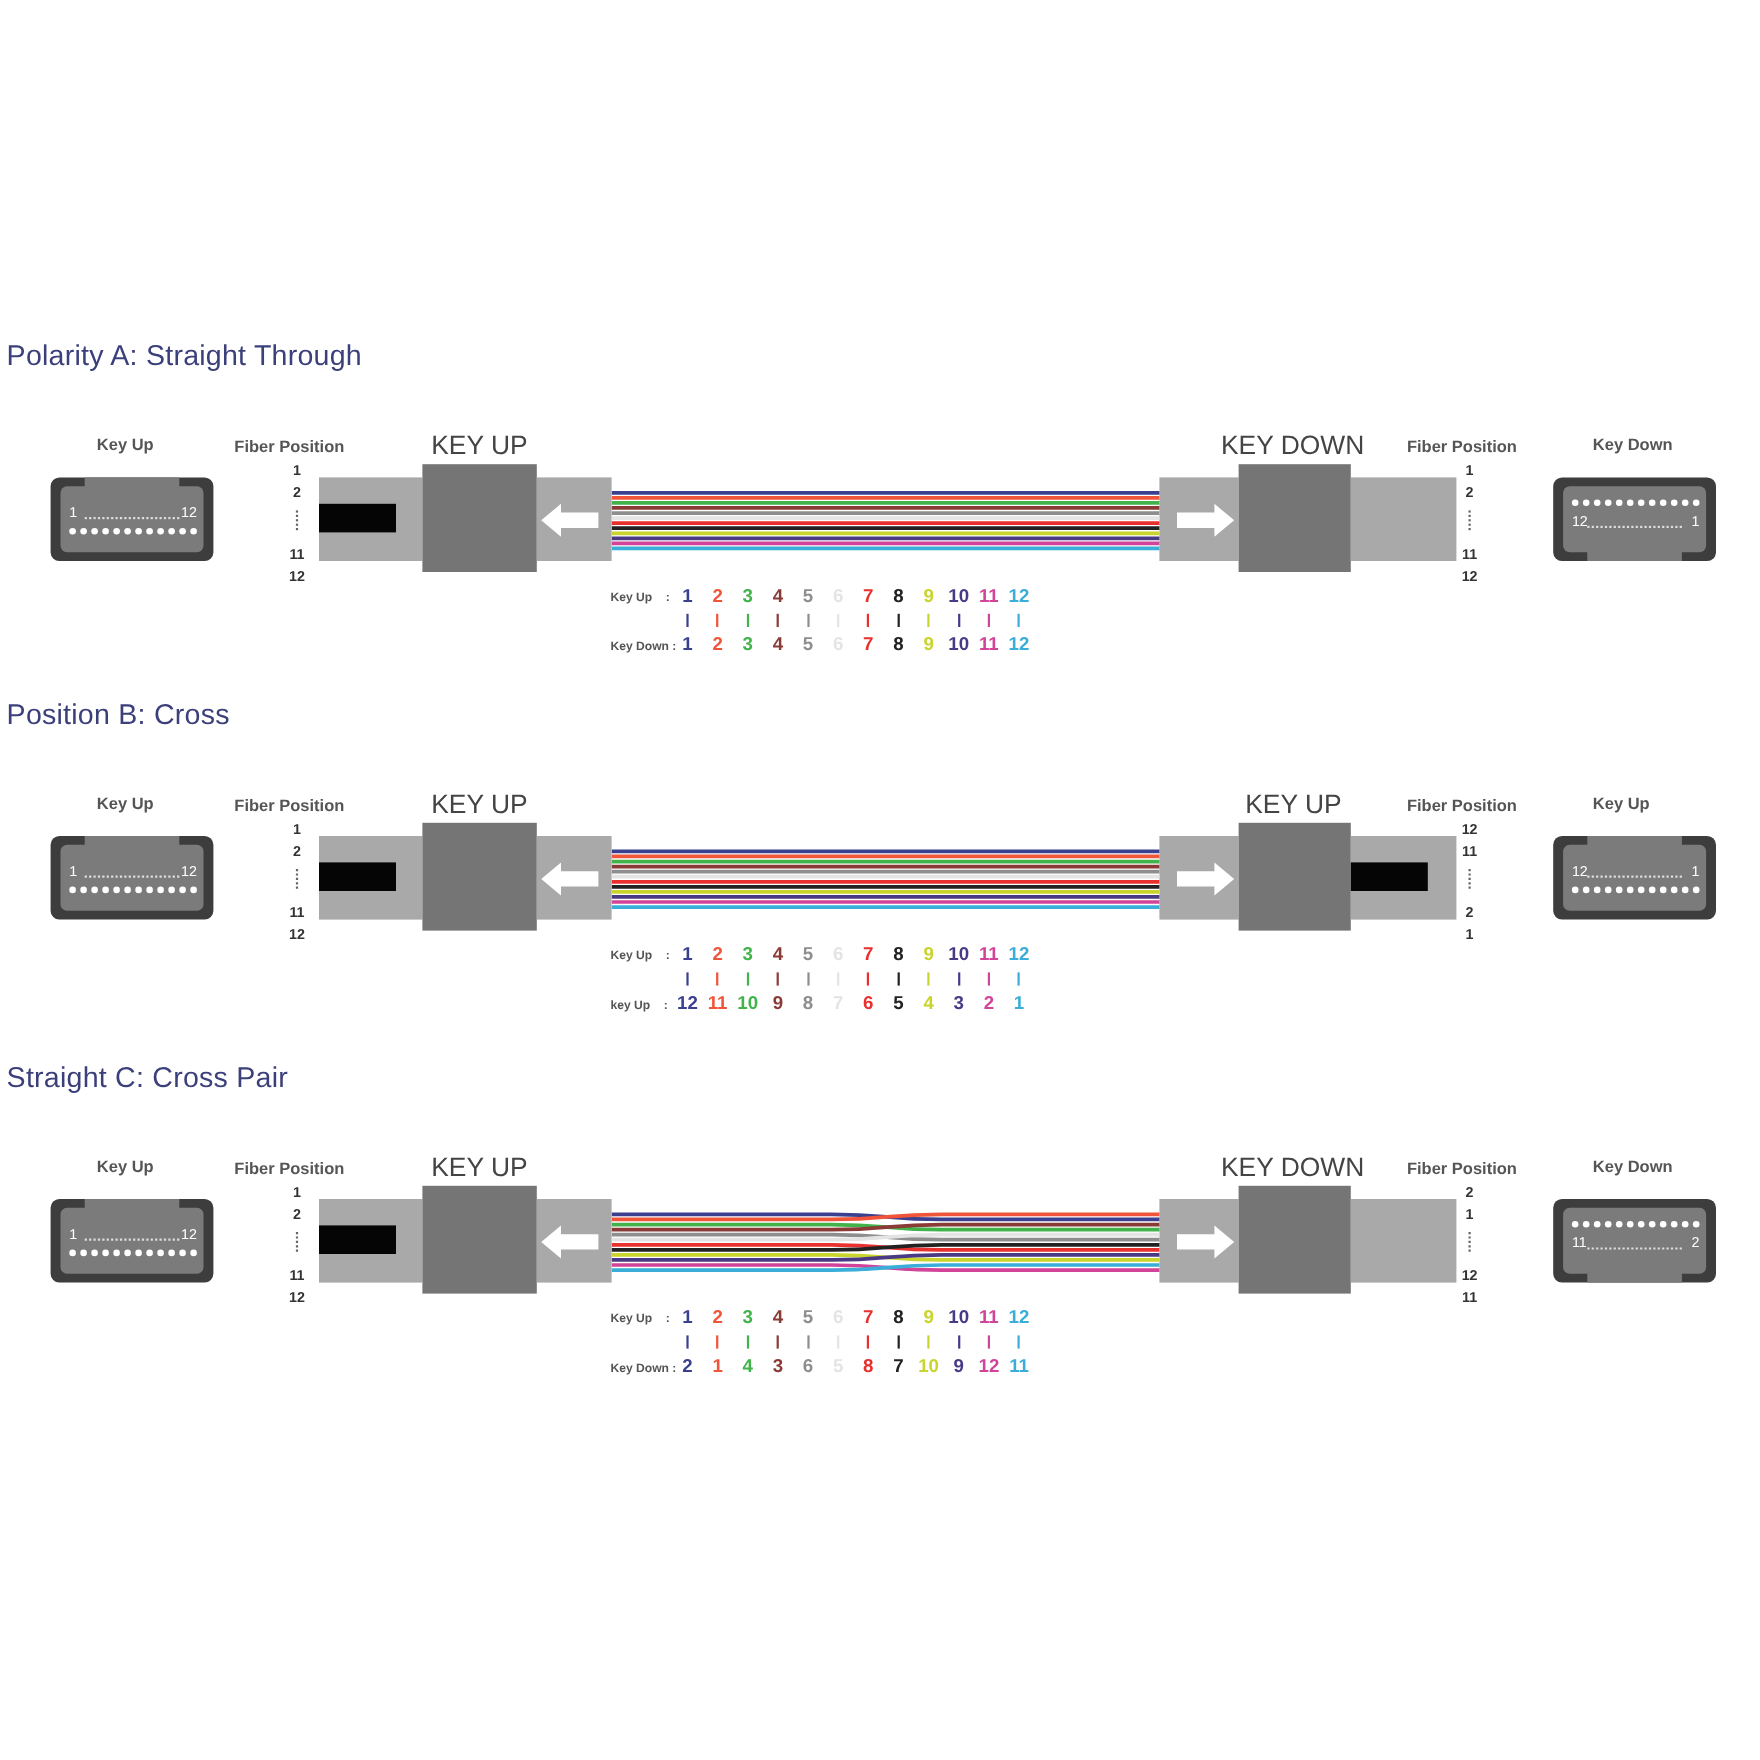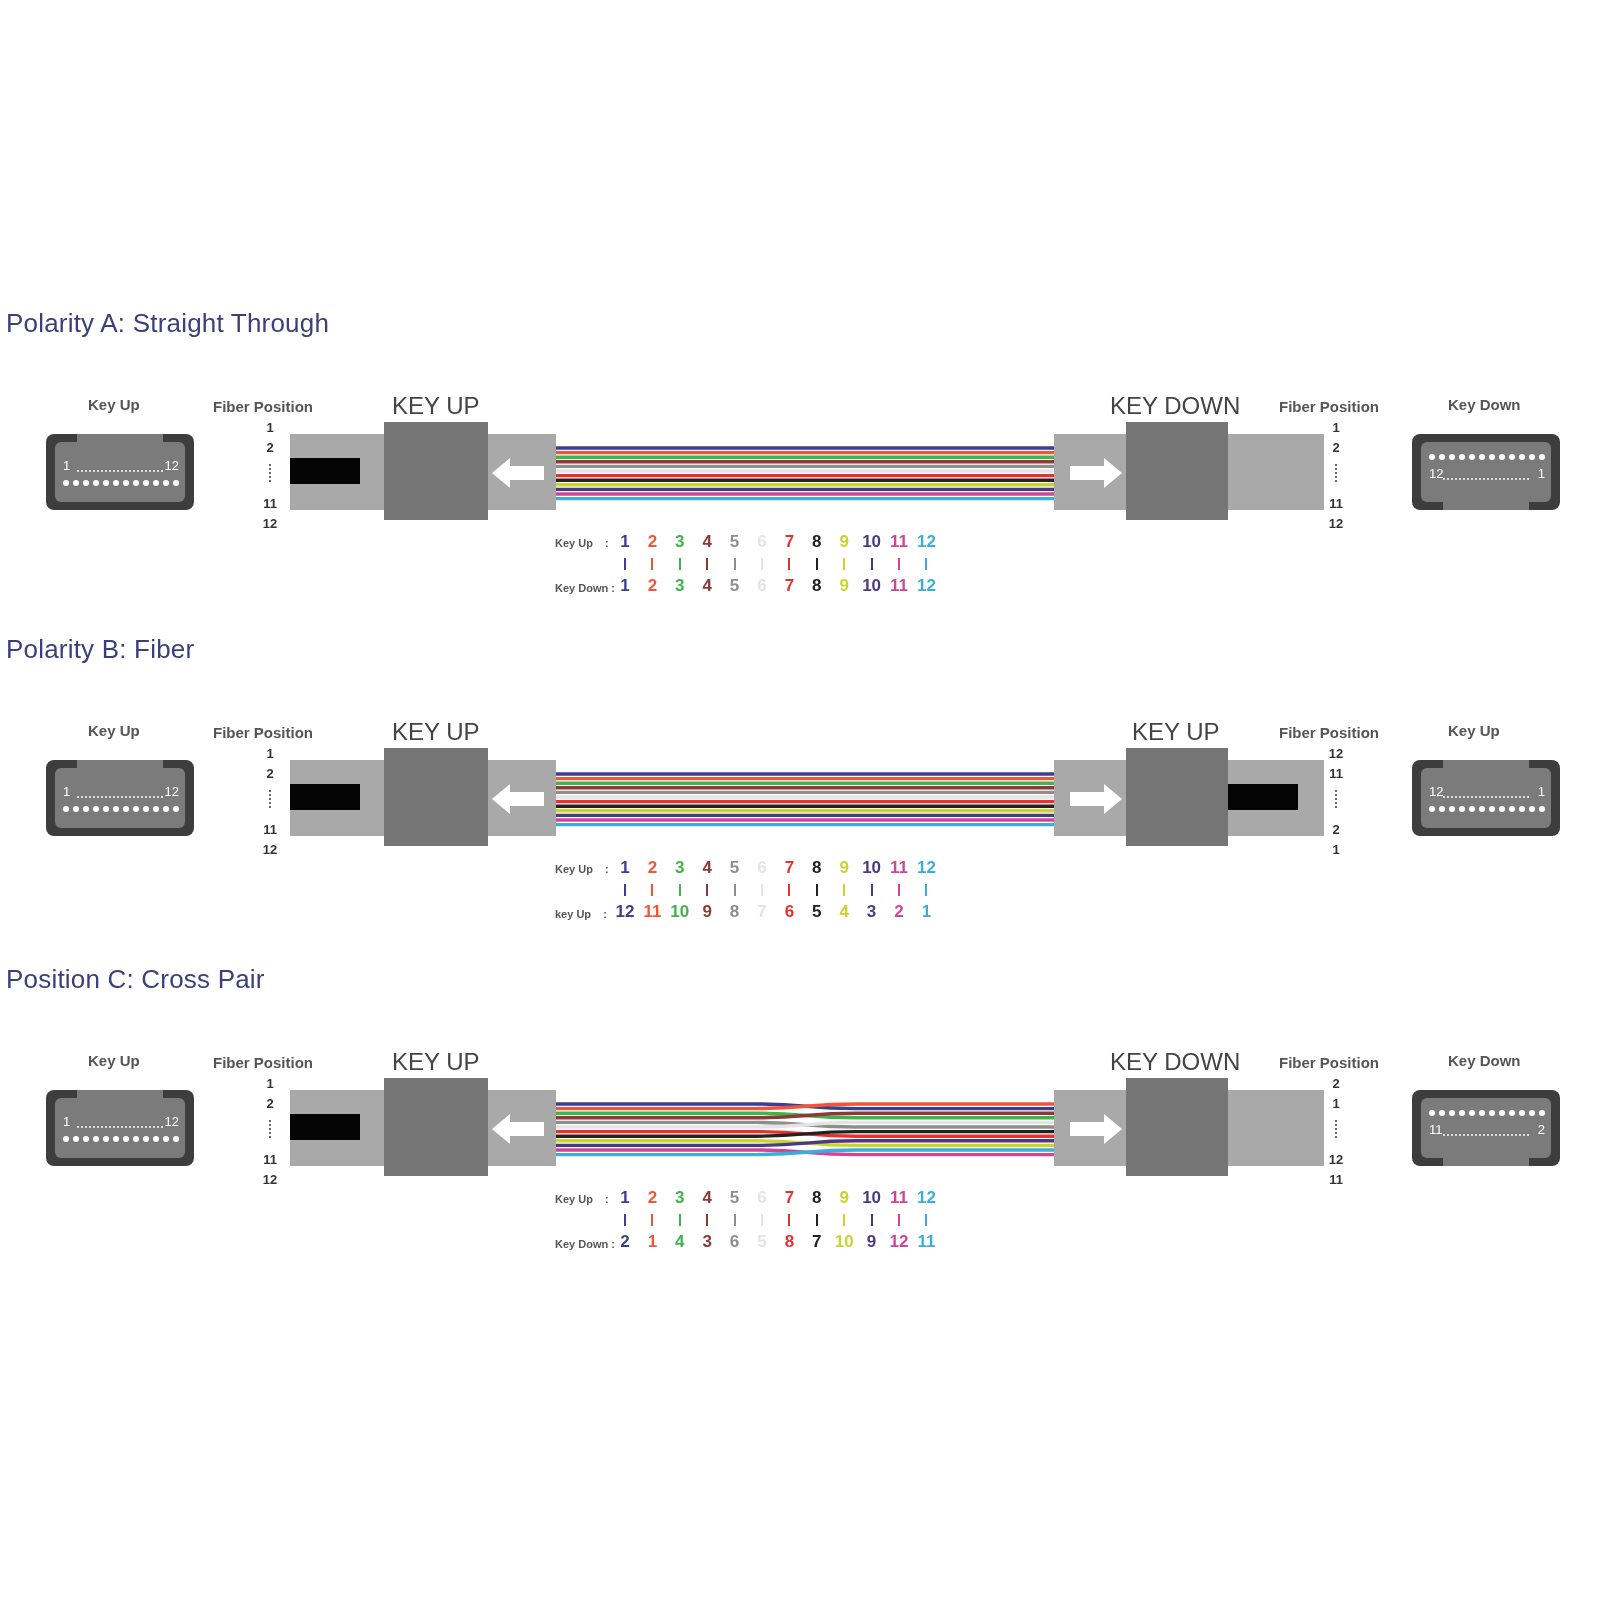--- a/index.html
+++ b/index.html
@@ -155,21 +155,21 @@
         <div class="num" style="left: 301.6px; top: 44px; color: rgb(74, 58, 133);">10</div>
         <div class="num" style="left: 329px; top: 0px; color: rgb(210, 68, 154);">11</div>
         <div class="bar" style="left: 343px; top: 26px; background: rgb(210, 68, 154);"></div>
         <div class="num" style="left: 329px; top: 44px; color: rgb(210, 68, 154);">11</div>
         <div class="num" style="left: 356.4px; top: 0px; color: rgb(58, 174, 216);">12</div>
         <div class="bar" style="left: 370.4px; top: 26px; background: rgb(58, 174, 216);"></div>
         <div class="num" style="left: 356.4px; top: 44px; color: rgb(58, 174, 216);">12</div>
       </div>
     </div>
     <div class="section" style="top: 626px;">
-      <div class="title" style="top: 8px;">Polarity B: Fiber</div>
+      <div class="title" style="top: 8px;">Position B: Cross</div>
       <div class="lbl-small" style="left: 88px; top: 96px;">Key Up</div>
       <div class="ferrule" style="left: 46px; top: 134px;">
         <div class="tab" style="top: 0px; left: 31px;"></div>
         <div class="inner">
           <div class="dots" style="top: 38px;">
             <span></span>
             <span></span>
             <span></span>
             <span></span>
             <span></span>
@@ -286,21 +286,21 @@
         <div class="num" style="left: 301.6px; top: 44px; color: rgb(74, 58, 133);">3</div>
         <div class="num" style="left: 329px; top: 0px; color: rgb(210, 68, 154);">11</div>
         <div class="bar" style="left: 343px; top: 26px; background: rgb(210, 68, 154);"></div>
         <div class="num" style="left: 329px; top: 44px; color: rgb(210, 68, 154);">2</div>
         <div class="num" style="left: 356.4px; top: 0px; color: rgb(58, 174, 216);">12</div>
         <div class="bar" style="left: 370.4px; top: 26px; background: rgb(58, 174, 216);"></div>
         <div class="num" style="left: 356.4px; top: 44px; color: rgb(58, 174, 216);">1</div>
       </div>
     </div>
     <div class="section" style="top: 956px;">
-      <div class="title" style="top: 8px;">Position C: Cross Pair</div>
+      <div class="title" style="top: 8px;">Straight C: Cross Pair</div>
       <div class="lbl-small" style="left: 88px; top: 96px;">Key Up</div>
       <div class="ferrule" style="left: 46px; top: 134px;">
         <div class="tab" style="top: 0px; left: 31px;"></div>
         <div class="inner">
           <div class="dots" style="top: 38px;">
             <span></span>
             <span></span>
             <span></span>
             <span></span>
             <span></span>

